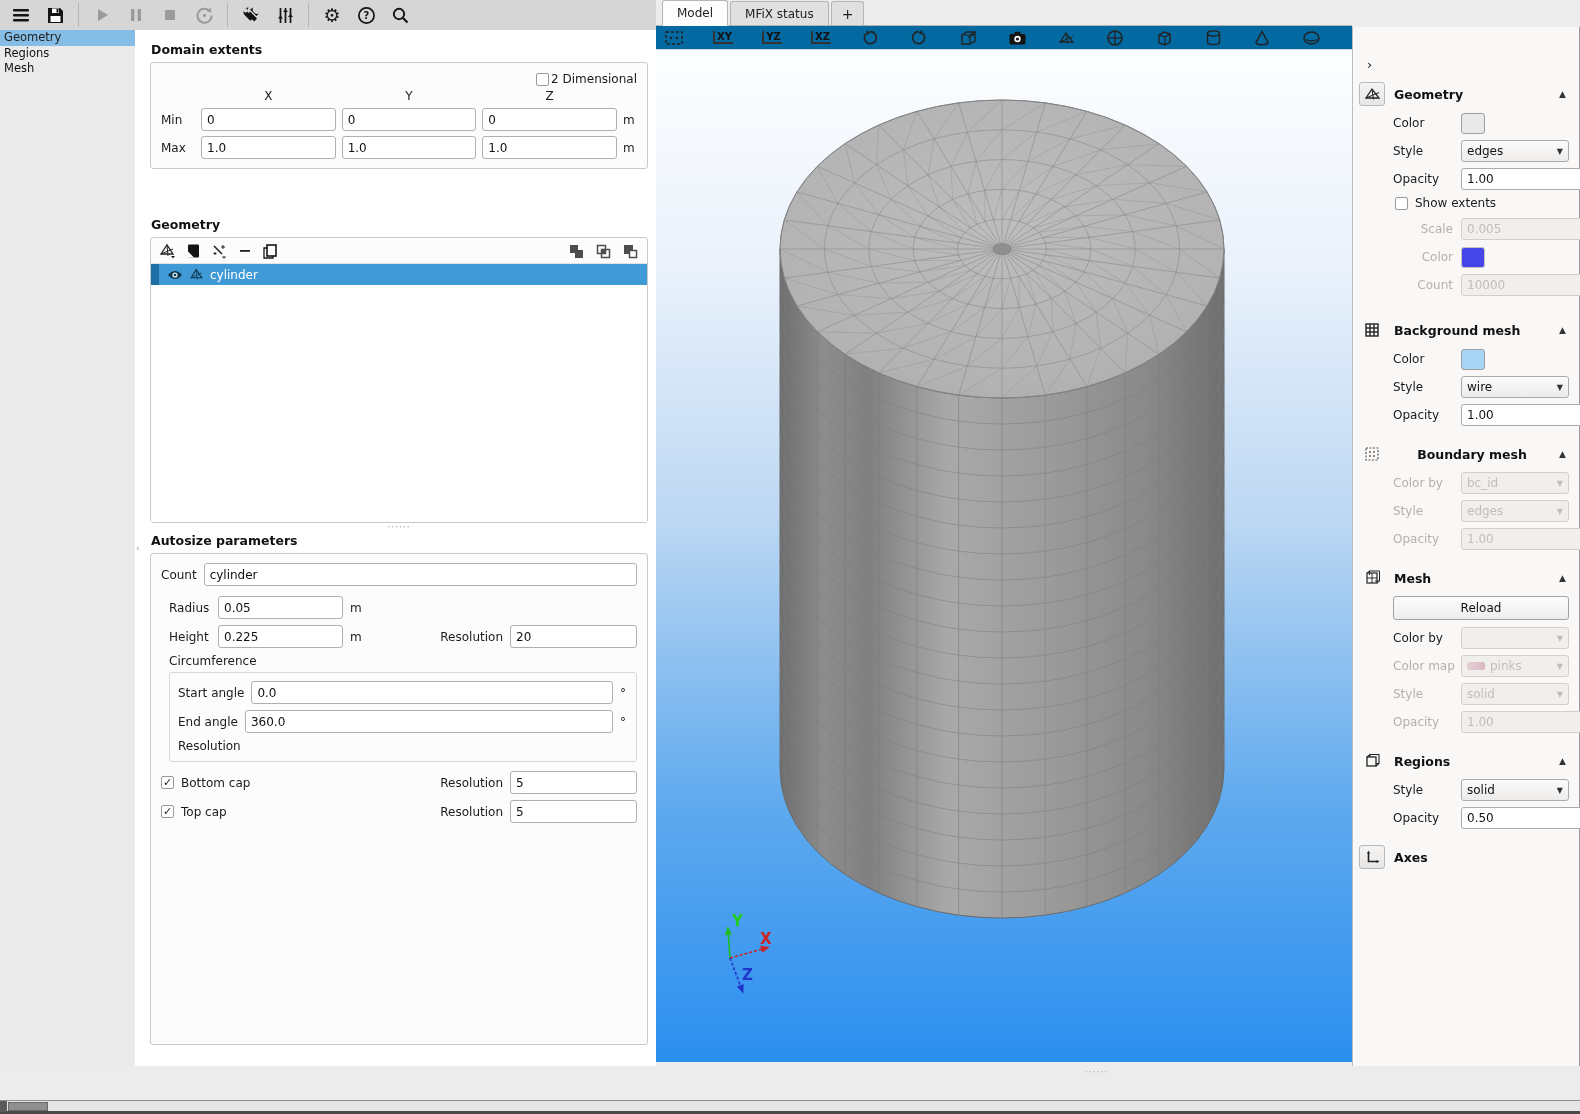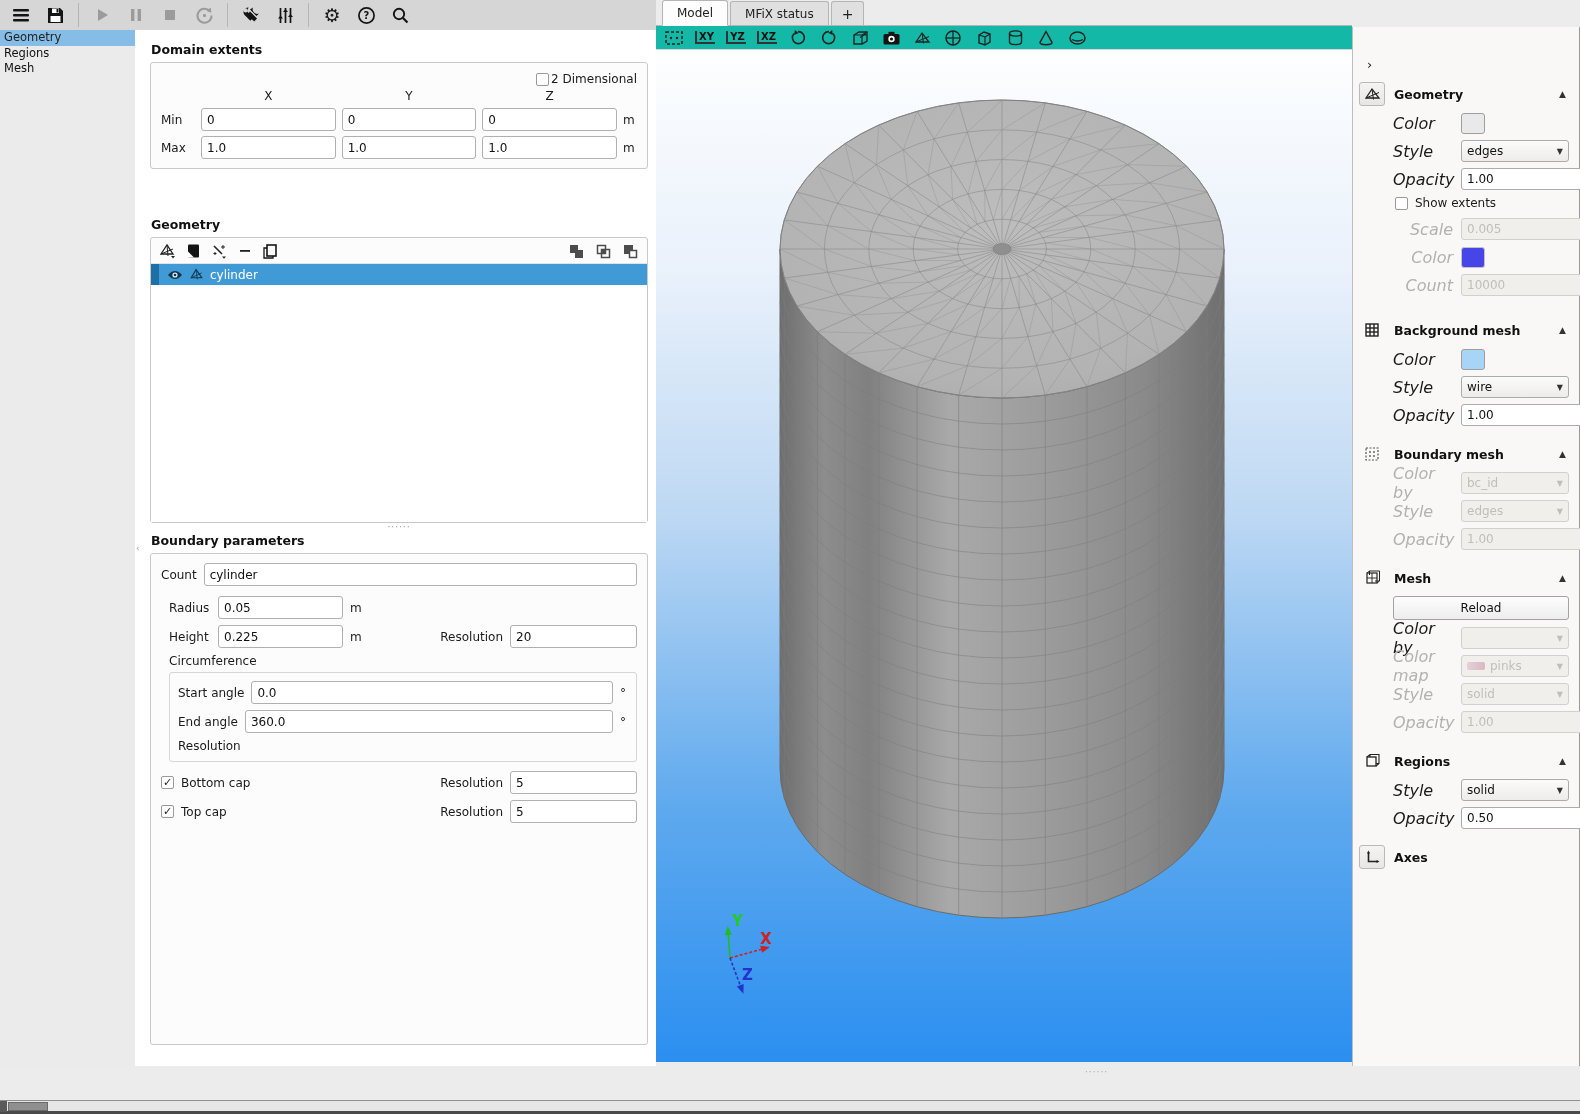--- a/index.html
+++ b/index.html
@@ -58,36 +58,36 @@
   .innerbox{border:1px solid #d6d6d6;border-radius:3px;background:#fcfcfc;padding:8px;margin:2px 0 9px 8px;}
   .angle-lbl{width:72px;}
   .deg{width:10px;text-align:left;}
   
   #viewport{position:absolute;left:656px;top:0;width:696px;height:1066px;background:#ececec;}
   #vp-tabs{height:26px;display:flex;align-items:flex-end;border-bottom:1px solid #b5b5b5;background:#ececec;padding-left:6px;}
   .vtab{height:24px;padding:0 14px;display:flex;align-items:center;font-size:12px;
     border:1px solid #b5b5b5;border-bottom:none;border-radius:3px 3px 0 0;background:#e0e0e0;margin-right:2px;color:#222;}
   .vtab.active{background:#fdfdfd;height:26px;margin-bottom:-1px;border-bottom:1px solid #fdfdfd;}
   .vtab.plus{padding:0 10px;font-size:14px;}
-  #vp-toolbar{height:24px;background:#14b8a6;display:flex;align-items:center;gap:9px;padding:0 7px;border-bottom:1px solid #d8d8d8;}
+  #vp-toolbar{height:24px;background:#0369a1;display:flex;align-items:center;gap:27px;padding:0 7px;border-bottom:1px solid #d8d8d8;}
   .vico{display:flex;align-items:center;justify-content:center;width:22px;height:20px;}
   .axis-word{font-size:10px;font-weight:bold;border-bottom:2px solid #333;border-left:2px solid #333;padding:0 1px 0 2px;line-height:11px;color:#111;}
   #vp-canvas{position:absolute;left:0;top:50px;width:696px;height:1012px;}
   #vp-canvas svg{display:block;}
   
   #right-panel{position:absolute;left:1352px;top:27px;width:228px;height:1039px;
     background:#faf8f6;border-left:1px solid #bdbdbd;border-right:1px solid #9a9a9a;padding:8px 10px 0 6px;}
   .collapse-btn{margin:22px 0 10px 8px;font-size:13px;color:#222;width:16px;}
   .psec-head{display:flex;align-items:center;gap:9px;margin-top:14px;margin-bottom:6px;}
   .psec-head .ptitle{font-weight:bold;font-size:12.5px;flex:1;color:#111;}
   .psec-ico{width:26px;height:24px;display:flex;align-items:center;justify-content:center;flex:0 0 26px;}
   .psec-ico.boxed{border:1px solid #b9b9b9;border-radius:3px;background:linear-gradient(#f6f4f2,#e8e6e4);}
   .caret{font-size:9px;color:#333;padding-right:3px;}
   .prow{display:flex;align-items:center;margin:0 0 6px 34px;height:22px;gap:4px;}
-  .plabel{width:64px;font-size:16px;flex:0 0 64px;color:#1a1a1a;font-style:italic;}
+  .plabel{width:64px;font-size:12px;flex:0 0 64px;color:#1a1a1a;}
   .plabel.ralign{text-align:right;padding-right:4px;}
   .pctrl{flex:1;display:flex;}
   .swatch{width:24px;height:21px;border:1px solid #9f9f9f;border-radius:3px;}
   .dropdown{flex:1;height:22px;border:1px solid #ababab;border-radius:3px;background:linear-gradient(#fbfbfb,#eeecea);
     display:flex;align-items:center;padding:0 5px;font-size:12px;gap:5px;color:#111;}
   .dropdown .dval{flex:1;}
   .dropdown .dcaret{font-size:8px;color:#333;}
   .spin{flex:1;display:flex;height:22px;border:1px solid #ababab;border-radius:3px;background:#fff;overflow:hidden;}
   .spin input{flex:1;border:none;font-family:inherit;font-size:12px;padding:0 5px;min-width:0;background:transparent;color:#111;}
   .prow.off .plabel{color:#b3b1ae;}
@@ -314,21 +314,21 @@
                 <line x1="2" y1="12" x2="15" y2="6" stroke="#10384f" stroke-width="1"></line>
                 <line x1="8" y1="2" x2="9.5" y2="14" stroke="#10384f" stroke-width="1"></line>
               </svg>
           </span>
           <span>cylinder</span>
         </div>
       </div>
     </div>
     <div class="splitter-dots">······</div>
 
-    <div class="sec-title">Boundary parameters</div>
+    <div class="sec-title">Autosize parameters</div>
     <div class="groupbox" id="params-box">
       <div class="prow-line" style="margin-bottom:10px;">
         <span class="lbl">Count</span>
         <input class="field" value="cylinder" style="">
       </div>
       <div class="prow-line" style="margin-left:8px;">
         <span class="lbl" style="width:42px;">Radius</span>
         <input class="field w-small" value="0.05" style="">
         <span class="unit">m</span>
       </div>
@@ -795,21 +795,21 @@
     </div>
     <div class="prow">
       <span class="plabel">Opacity</span>
       <span class="pctrl">
           <span class="spin">
             <input value="1.00" style="">
           </span>
         </span>
     </div>
 
-    <div class="psec-head" style="margin-top:16px;">
+    <div class="psec-head" style="margin-top:16px;text-align:center;">
       <span class="psec-ico">
         <svg width="16" height="16" viewBox="0 0 16 16">
             <rect x="2" y="2" width="12" height="12" fill="none" stroke="#555" stroke-width="1.2" stroke-dasharray="2 1.5"></rect>
             <g fill="#555">
               <circle cx="6" cy="6" r="0.9"></circle>
               <circle cx="10" cy="6" r="0.9"></circle>
               <circle cx="6" cy="10" r="0.9"></circle>
               <circle cx="10" cy="10" r="0.9"></circle>
             </g>
           </svg>

